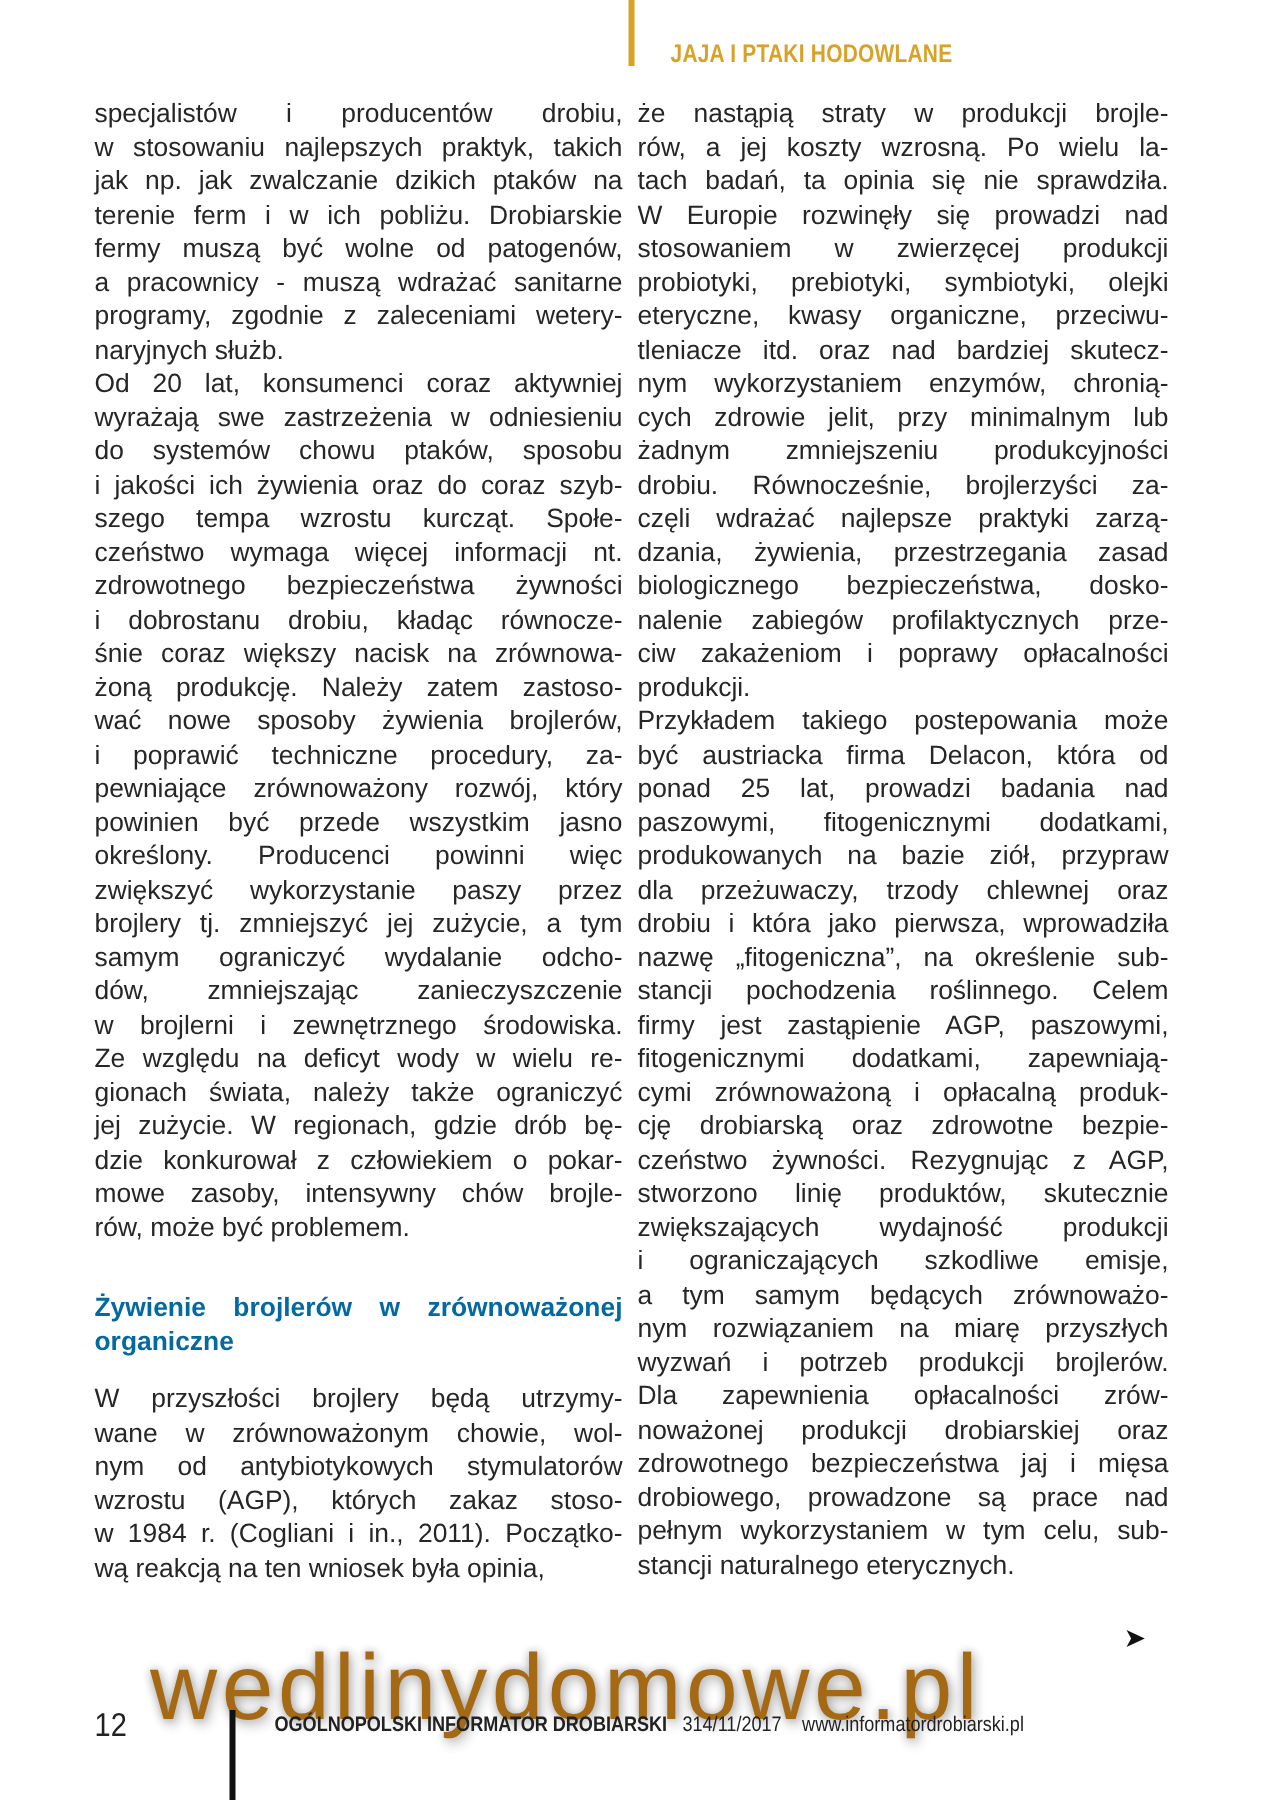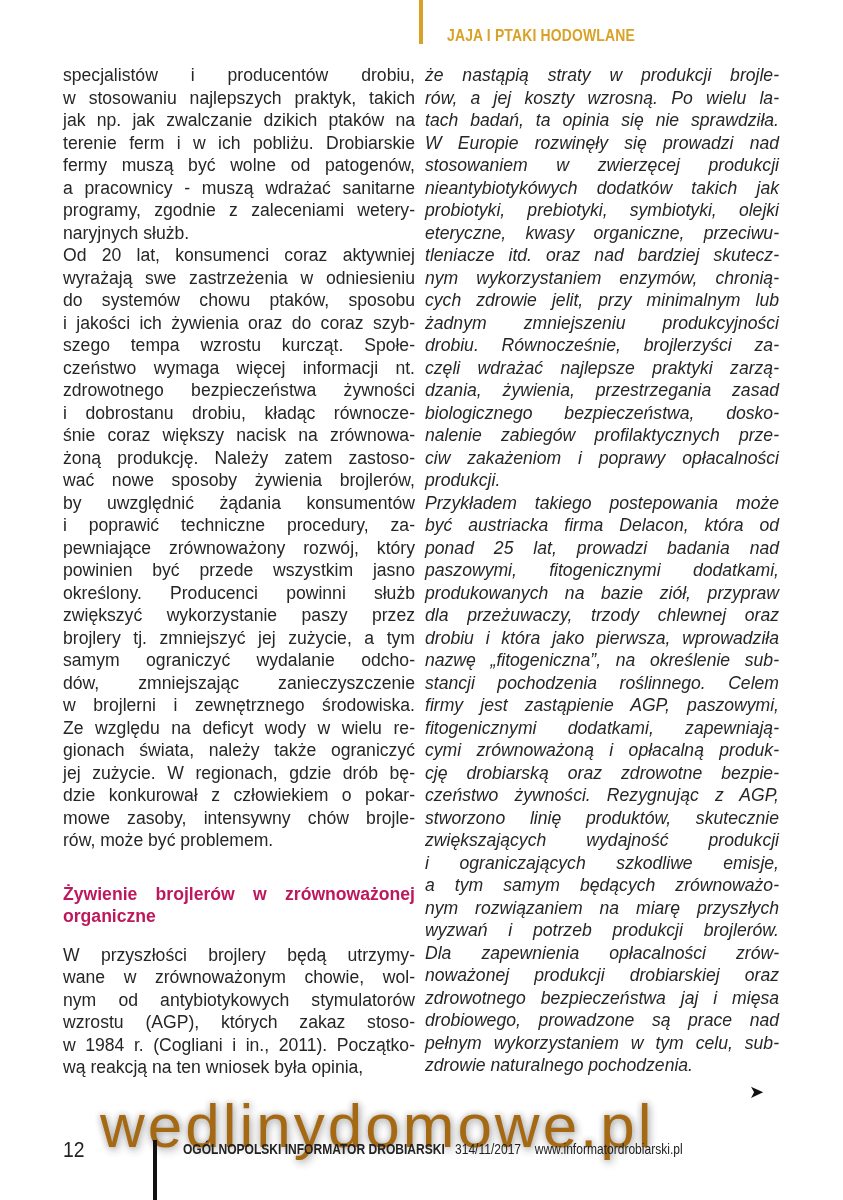--- a/index.html
+++ b/index.html
@@ -13,26 +13,26 @@
     position: absolute; left: 447px; top: 26px;
     font-family: "Liberation Sans", sans-serif; font-weight: bold;
     font-size: 17px; letter-spacing: 0.2px; color: #d9a227;
     transform: scaleX(0.82); transform-origin: left center; white-space: nowrap;
   }
   .col {
     position: absolute; top: 64px; font-size: 17.6px; line-height: 22.5px;
     text-align: justify; color: #262626;
   }
   .col-left { left: 63px; width: 352px; }
-  .col-right { left: 425px; width: 354px; font-style: italic; }
+  .col-right { left: 425px; width: 354px; }
   .col p { margin: 0; }
   .line { display: block; text-align: justify; text-align-last: justify; white-space: nowrap; height: 22.5px; }
   .line.last { text-align-last: left; }
   .subhead {
-    font-weight: bold; font-size: 17.6px; line-height: 22.5px; color: #be185d;
+    font-weight: bold; font-size: 17.6px; line-height: 22.5px; color: #0369a1;
     margin-top: 31px; margin-bottom: 16px;
   }
   .arrow { position: absolute; left: 749px; top: 1081px; font-size: 18px; color: #111; }
   .watermark {
     position: absolute; left: 100px; top: 1090px; font-size: 62px; font-weight: normal;
     color: #a16207; letter-spacing: 3px;
     text-shadow: 0 0 6px rgba(120,120,120,0.55), 2px 3px 8px rgba(100,100,100,0.45);
     opacity: 0.95; white-space: nowrap;
   }
   .page-number { position: absolute; left: 63px; top: 1137px; font-size: 22px; color: #222; transform: scaleX(0.88); transform-origin: left; }
@@ -64,25 +64,24 @@
       <span class="line">wyrażają swe zastrzeżenia w odniesieniu</span>
       <span class="line">do systemów chowu ptaków, sposobu</span>
       <span class="line">i jakości ich żywienia oraz do coraz szyb-</span>
       <span class="line">szego tempa wzrostu kurcząt. Społe-</span>
       <span class="line">czeństwo wymaga więcej informacji nt.</span>
       <span class="line">zdrowotnego bezpieczeństwa żywności</span>
       <span class="line">i dobrostanu drobiu, kładąc równocze-</span>
       <span class="line">śnie coraz większy nacisk na zrównowa-</span>
       <span class="line">żoną produkcję. Należy zatem zastoso-</span>
       <span class="line">wać nowe sposoby żywienia brojlerów,</span>
-      <span class="line">by uwzględnić żądania konsumentów</span>
       <span class="line">i poprawić techniczne procedury, za-</span>
       <span class="line">pewniające zrównoważony rozwój, który</span>
       <span class="line">powinien być przede wszystkim jasno</span>
-      <span class="line">określony. Producenci powinni służb</span>
+      <span class="line">określony. Producenci powinni więc</span>
       <span class="line">zwiększyć wykorzystanie paszy przez</span>
       <span class="line">brojlery tj. zmniejszyć jej zużycie, a tym</span>
       <span class="line">samym ograniczyć wydalanie odcho-</span>
       <span class="line">dów, zmniejszając zanieczyszczenie</span>
       <span class="line">w brojlerni i zewnętrznego środowiska.</span>
       <span class="line">Ze względu na deficyt wody w wielu re-</span>
       <span class="line">gionach świata, należy także ograniczyć</span>
       <span class="line">jej zużycie. W regionach, gdzie drób bę-</span>
       <span class="line">dzie konkurował z człowiekiem o pokar-</span>
       <span class="line">mowe zasoby, intensywny chów brojle-</span>
@@ -102,21 +101,20 @@
     </p>
 </div>
 
 <div class="col col-right">
   <p>
       <span class="line">że nastąpią straty w produkcji brojle-</span>
       <span class="line">rów, a jej koszty wzrosną. Po wielu la-</span>
       <span class="line">tach badań, ta opinia się nie sprawdziła.</span>
       <span class="line">W Europie rozwinęły się prowadzi nad</span>
       <span class="line">stosowaniem w zwierzęcej produkcji</span>
-      <span class="line">nieantybiotykówych dodatków takich jak</span>
       <span class="line">probiotyki, prebiotyki, symbiotyki, olejki</span>
       <span class="line">eteryczne, kwasy organiczne, przeciwu-</span>
       <span class="line">tleniacze itd. oraz nad bardziej skutecz-</span>
       <span class="line">nym wykorzystaniem enzymów, chronią-</span>
       <span class="line">cych zdrowie jelit, przy minimalnym lub</span>
       <span class="line">żadnym zmniejszeniu produkcyjności</span>
       <span class="line">drobiu. Równocześnie, brojlerzyści za-</span>
       <span class="line">częli wdrażać najlepsze praktyki zarzą-</span>
       <span class="line">dzania, żywienia, przestrzegania zasad</span>
       <span class="line">biologicznego bezpieczeństwa, dosko-</span>
@@ -143,21 +141,21 @@
       <span class="line">zwiększających wydajność produkcji</span>
       <span class="line">i ograniczających szkodliwe emisje,</span>
       <span class="line">a tym samym będących zrównoważo-</span>
       <span class="line">nym rozwiązaniem na miarę przyszłych</span>
       <span class="line">wyzwań i potrzeb produkcji brojlerów.</span>
       <span class="line">Dla zapewnienia opłacalności zrów-</span>
       <span class="line">noważonej produkcji drobiarskiej oraz</span>
       <span class="line">zdrowotnego bezpieczeństwa jaj i mięsa</span>
       <span class="line">drobiowego, prowadzone są prace nad</span>
       <span class="line">pełnym wykorzystaniem w tym celu, sub-</span>
-      <span class="line last">zdrowie naturalnego pochodzenia.</span>
+      <span class="line last">stancji naturalnego eterycznych.</span>
     </p>
 </div>
 
 <div class="arrow">➤</div>
 
 <div class="watermark">wedlinydomowe.pl</div>
 
 <div class="page-number">12</div>
 <div class="black-bar"></div>
 <div class="footer-line">

